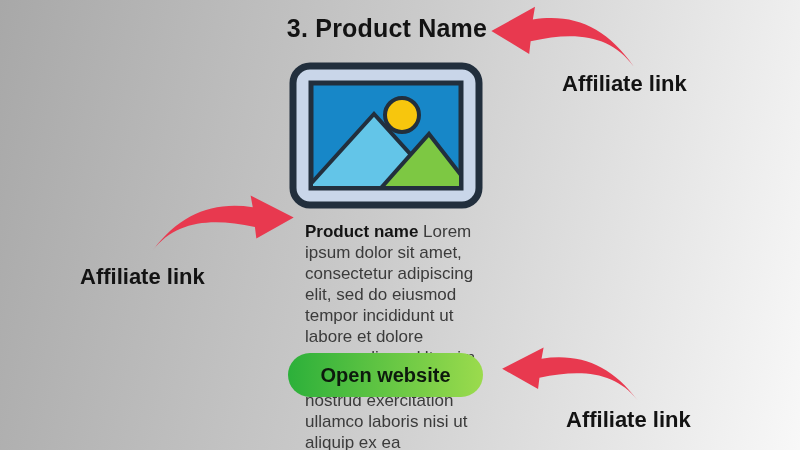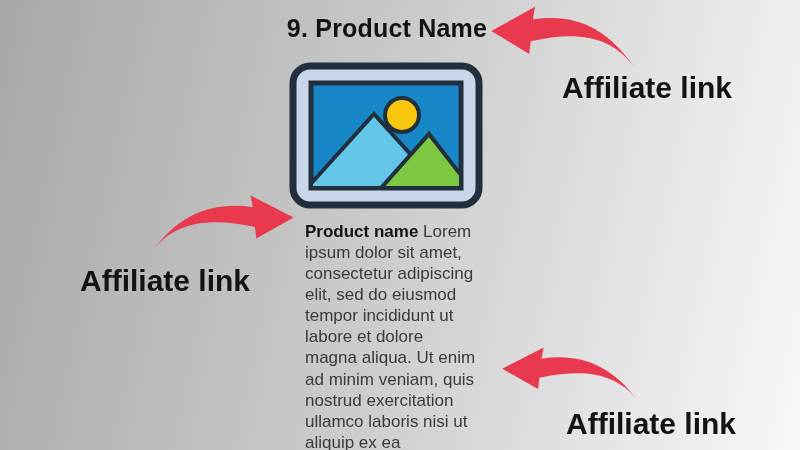--- a/index.html
+++ b/index.html
@@ -36,32 +36,32 @@
     font-size: 20px; font-weight: 700; color: #0d1a0d;
     display: flex; align-items: center; justify-content: center;
   }
   .arrow { position: absolute; }
   .arrow path { fill: var(--arrow-red); }
   .arrow-top-right   { left: 487px; top: 3px;   width: 160px; height: 70px; }
   .arrow-middle-left { left: 140px; top: 192px; width: 158px; height: 64px; transform: scaleX(-1); }
   .arrow-bottom-right{ left: 498px; top: 344px; width: 152px; height: 62px; }
   .affiliate-label {
     position: absolute; margin: 0; white-space: nowrap;
-    font-size: 30px; font-weight: 700; color: #131313;
+    font-size: 22px; font-weight: 700; color: #131313;
   }
   .affiliate-label-top    { left: 562px; top: 71px;  }
   .affiliate-label-left   { left: 80px;  top: 264px; }
   .affiliate-label-bottom { left: 566px; top: 407px; }
 </style>
 </head>
 <body>
 
 <div class="stage">
 
-  <h1 class="page-title">9. Product Name</h1>
+  <h1 class="page-title">3. Product Name</h1>
 
   <svg class="arrow arrow-top-right" viewBox="0 0 220 110" preserveAspectRatio="none">
     <path d="M6 44 L66 6 L63 26 C120 16 164 38 202 100 C170 50 122 44 60 60 L58 80 Z"></path>
   </svg>
   <p class="affiliate-label affiliate-label-top">Affiliate link</p>
 
   <svg class="product-image" viewBox="0 0 194 147">
     <rect class="frame-rect" x="4" y="4" width="186" height="139" rx="17" stroke-width="7"></rect>
     <rect class="photo-rect" x="22" y="21" width="150" height="105" stroke-width="5"></rect>
     <circle class="sun-circle" cx="113" cy="53" r="17" stroke-width="4"></circle>
@@ -74,19 +74,20 @@
     </g>
   </svg>
 
   <svg class="arrow arrow-middle-left" viewBox="0 0 220 110" preserveAspectRatio="none">
     <path d="M6 44 L66 6 L63 26 C120 16 164 38 202 100 C170 50 122 44 60 60 L58 80 Z"></path>
   </svg>
   <p class="affiliate-label affiliate-label-left">Affiliate link</p>
 
   <p class="product-description"><b>Product name</b><span> Lorem ipsum dolor sit amet, consectetur adipiscing elit, sed do eiusmod tempor incididunt ut labore et dolore magna aliqua. Ut enim ad minim veniam, quis nostrud exercitation ullamco laboris nisi ut aliquip ex ea commodo consequat.</span></p>
 
+  <button class="open-website-button">Open website</button>
 
   <svg class="arrow arrow-bottom-right" viewBox="0 0 220 110" preserveAspectRatio="none">
     <path d="M6 44 L66 6 L63 26 C120 16 164 38 202 100 C170 50 122 44 60 60 L58 80 Z"></path>
   </svg>
   <p class="affiliate-label affiliate-label-bottom">Affiliate link</p>
 
 </div>
 
 </body></html>

